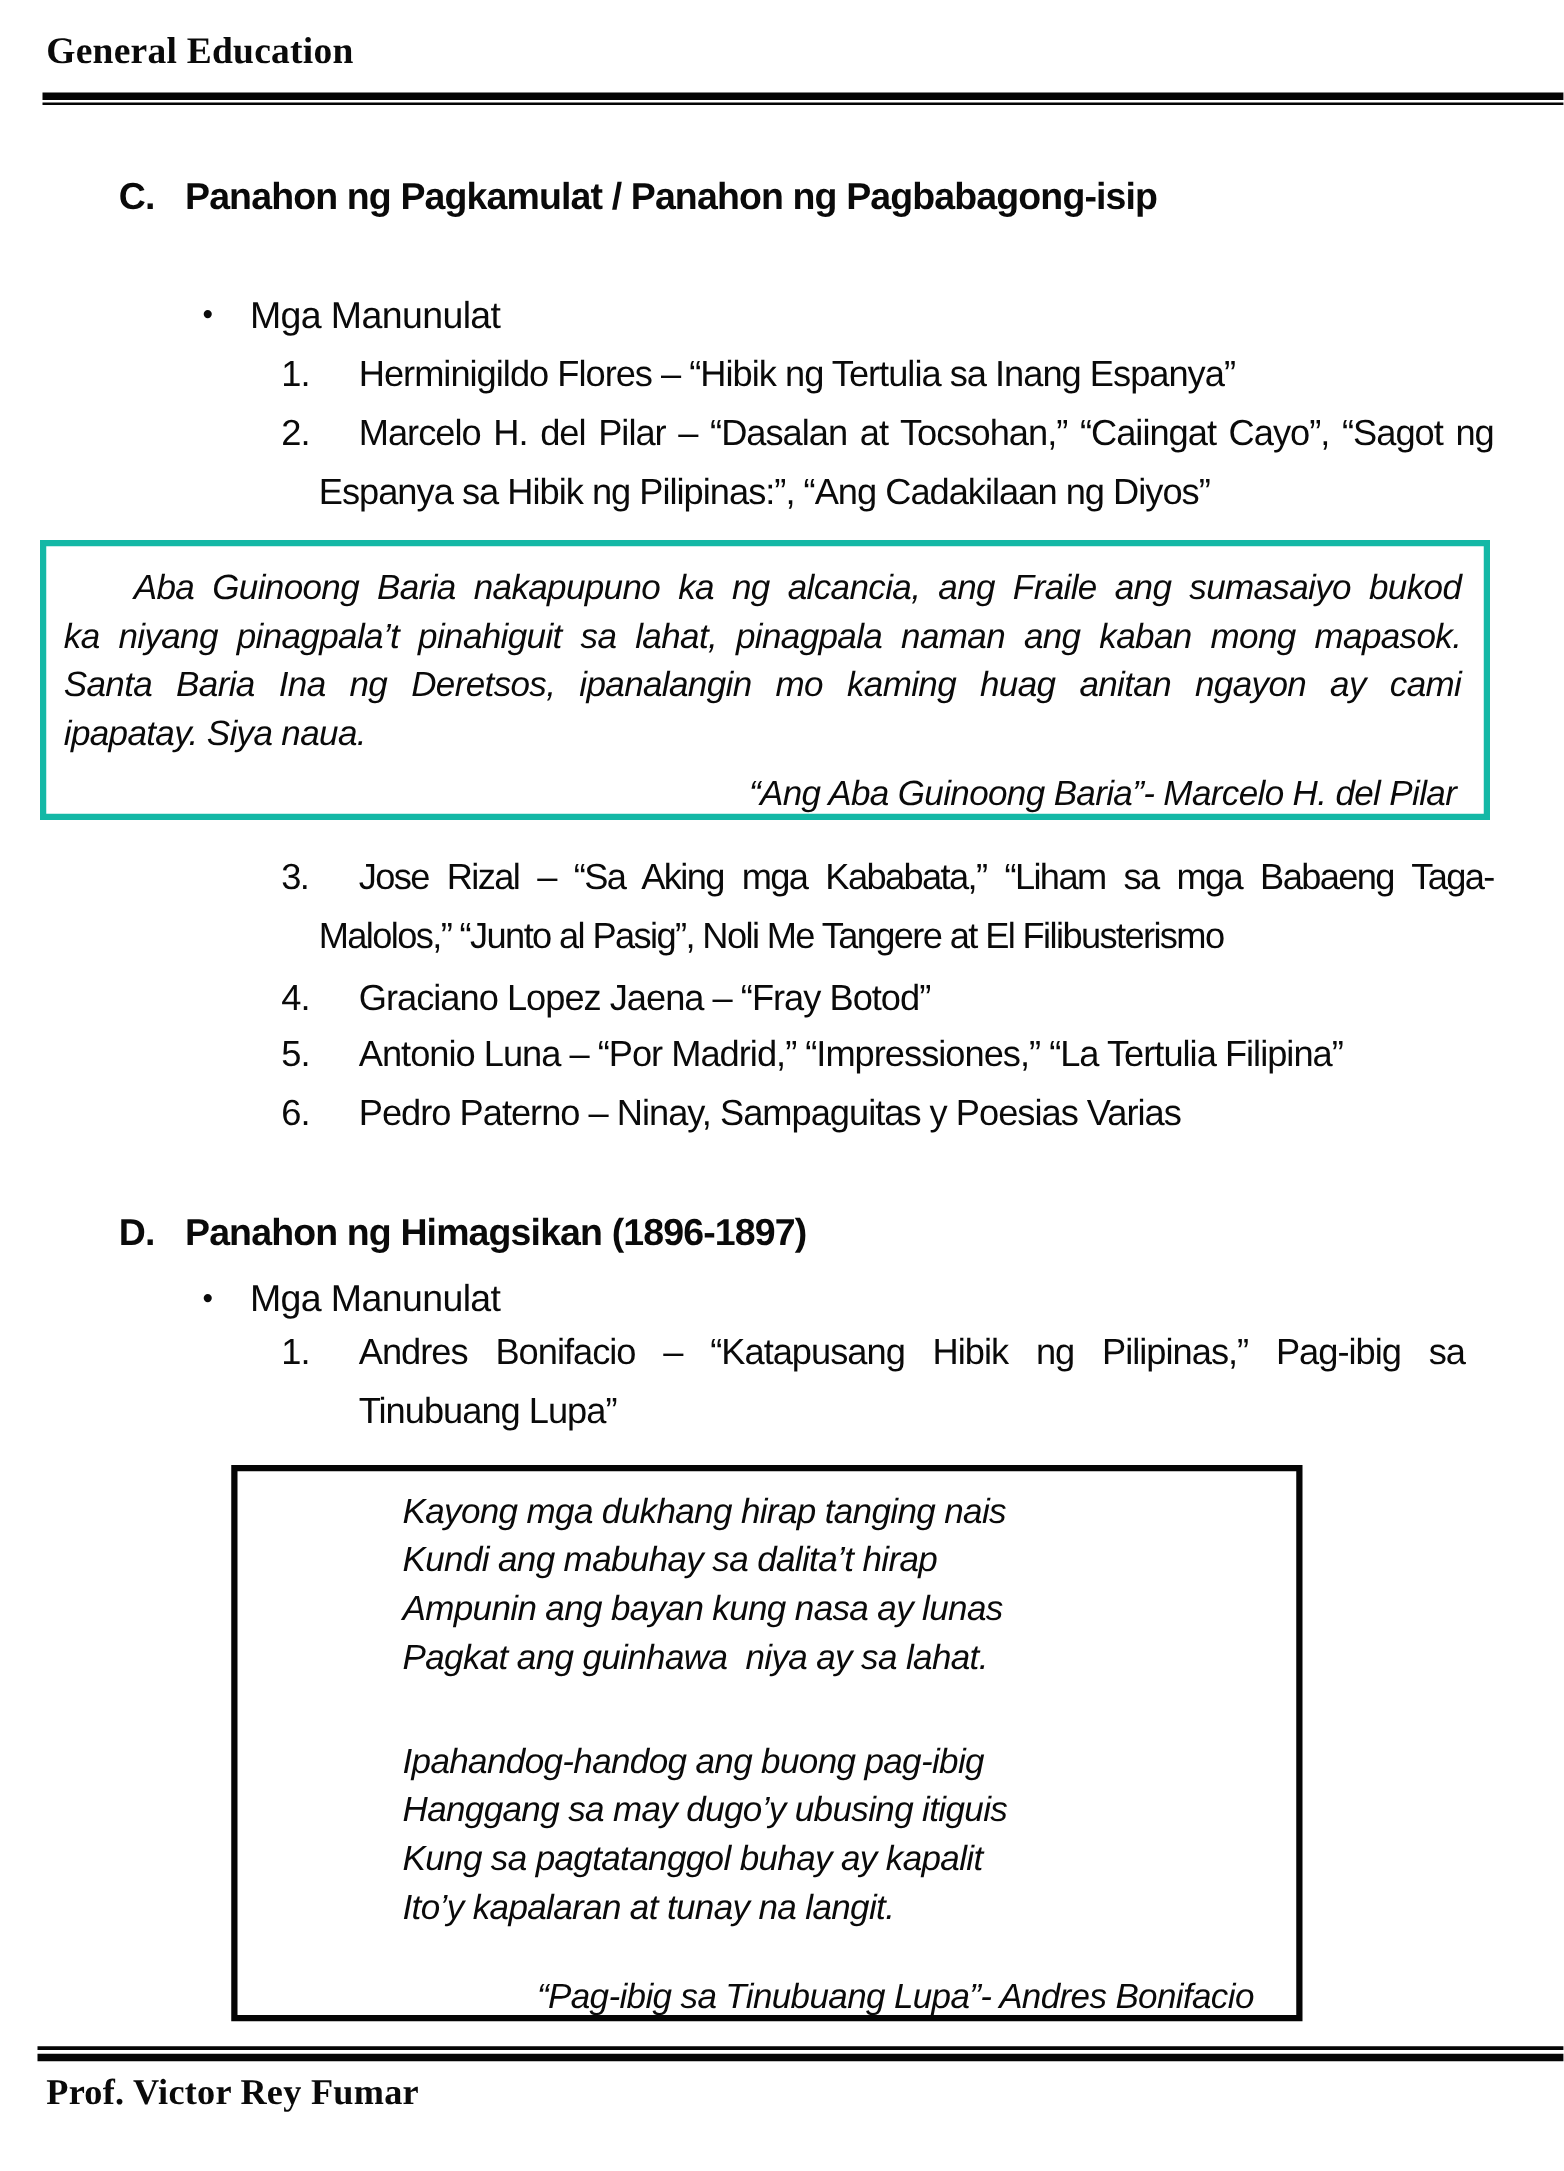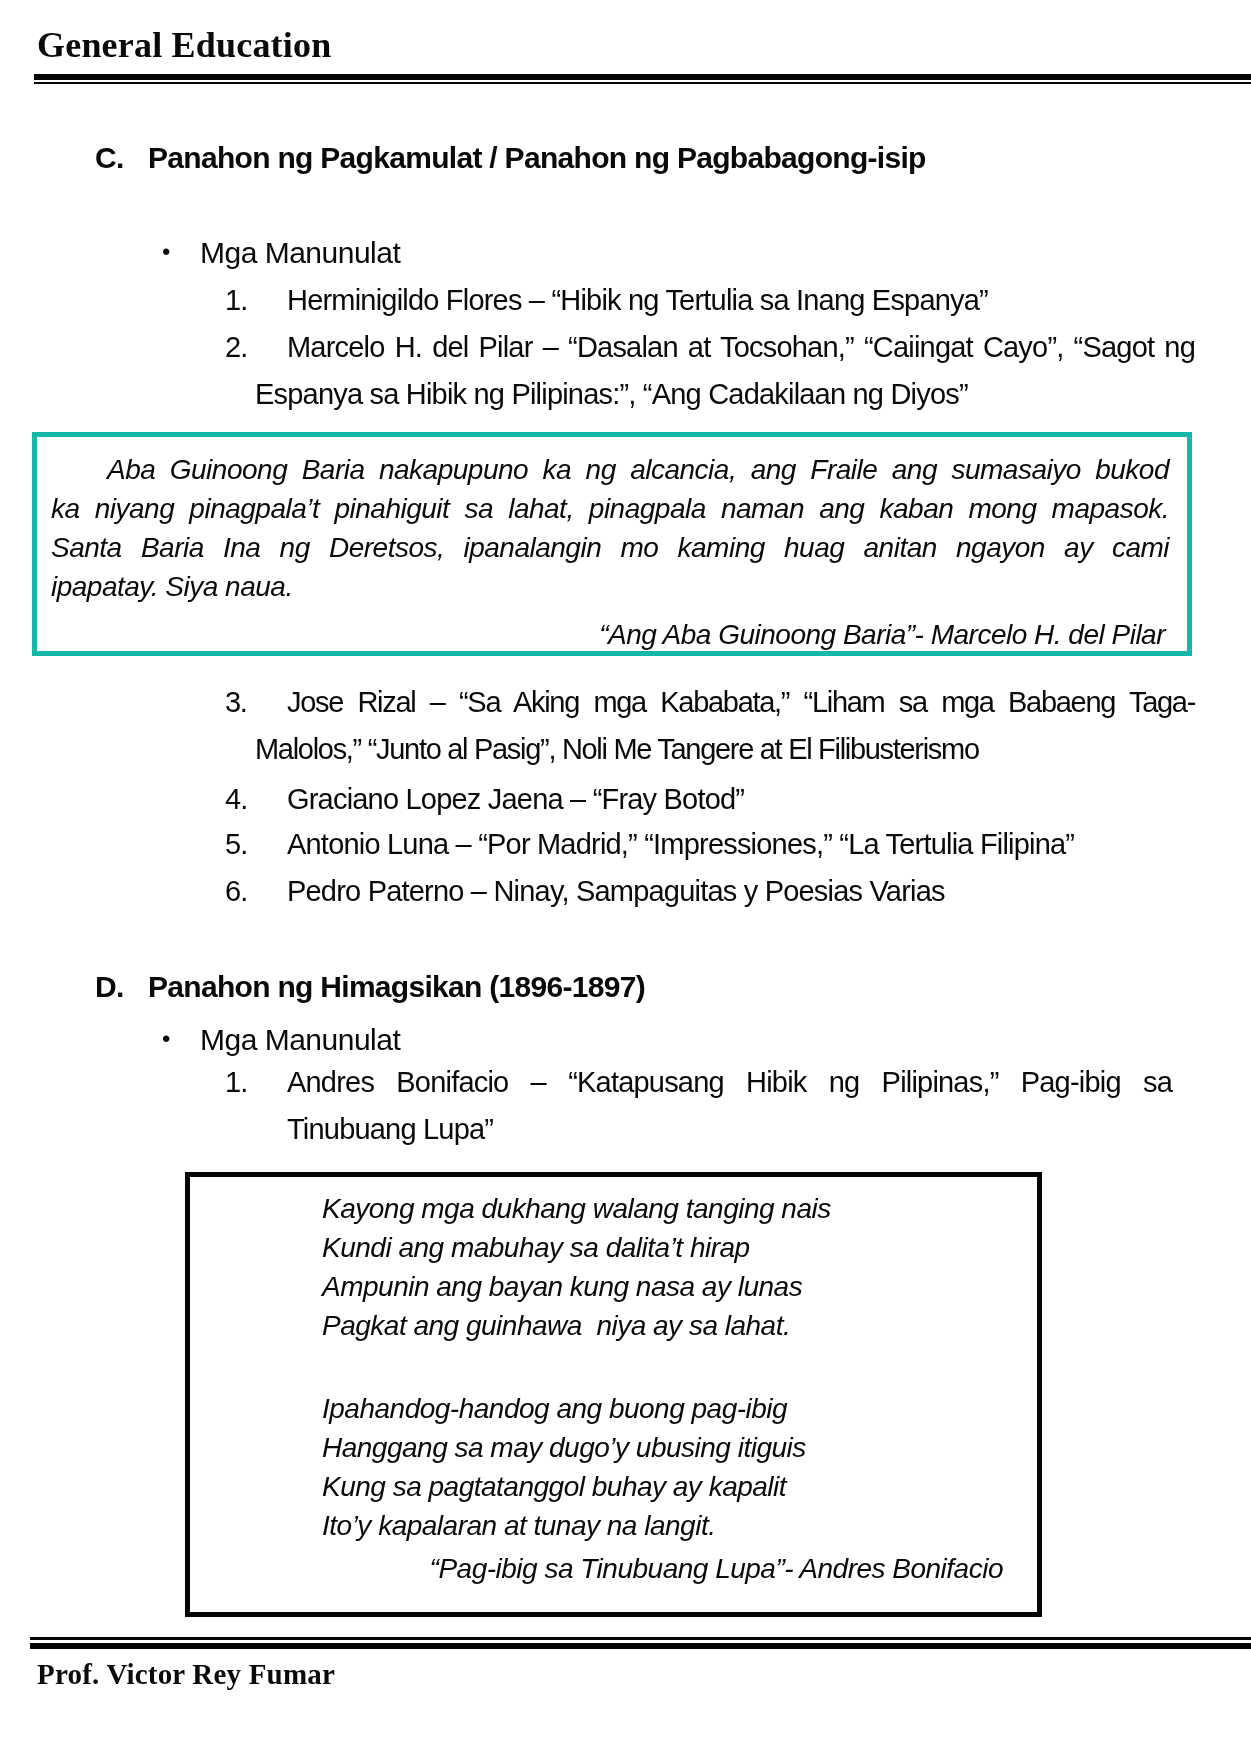--- a/index.html
+++ b/index.html
@@ -3,21 +3,21 @@
 <meta charset="utf-8">
 <style>
   html,body{margin:0;padding:0;background:#ffffff;}
   .page{
     position:relative;width:1251px;height:1737px;background:#ffffff;
     color:#0a0a0a;font-family:"Liberation Sans",sans-serif;overflow:hidden;
   }
   
   .serif-title{
     position:absolute;font-family:"Liberation Serif",serif;font-weight:700;
-    font-size:36px;letter-spacing:0.2px;color:#0a0a0a;
+    font-size:30px;letter-spacing:0.2px;color:#0a0a0a;
   }
   .header-title{left:37px;top:24px;}
   .footer-title{left:37px;top:1658px;font-size:29px;}
   .rule{position:absolute;left:34px;right:0;}
   .rule-top{top:74px;}
   .rule-top .r-thick{height:6px;background:#050505;}
   .rule-top .r-thin{height:2px;background:#050505;margin-top:2px;}
   .rule-bottom{top:1637px;left:30px;}
   .rule-bottom .r-thin{height:3px;background:#050505;}
   .rule-bottom .r-thick{height:6px;background:#050505;margin-top:3px;}
@@ -51,21 +51,21 @@
   .qline.qlast{text-align-last:left;}
   .qattr{text-align:right;padding-right:4px;margin-top:9px;}
   
   .pbox{
     position:absolute;left:185px;top:1172px;width:715px;height:423px;
     border:5px solid #050505;padding:12px 0 0 132px;
     font-size:28px;line-height:39px;font-style:italic;letter-spacing:-0.5px;
   }
   .pline{white-space:pre-wrap;}
   .pline.s2-first{margin-top:44px;}
-  .pattr{margin-top:4px;text-align:right;padding-right:34px;}
+  .pattr{margin-top:32px;text-align:right;padding-right:34px;}
 </style>
 </head>
 <body>
 
 <div class="page">
 
   <div class="serif-title header-title">General Education</div>
   <div class="rule rule-top">
     <div class="r-thick"></div>
     <div class="r-thin"></div>
@@ -119,21 +119,21 @@
 
   <div class="bullet-row" style="top:1019px">
     <span class="bullet-glyph">•</span><span>Mga Manunulat</span>
   </div>
 
   <div class="item item-d" style="top:1059px">
     <span class="num">1.</span><span>Andres Bonifacio – “Katapusang Hibik ng Pilipinas,” Pag-ibig sa Tinubuang Lupa”</span>
   </div>
 
   <div class="pbox">
-    <div class="pline">Kayong mga dukhang walang tanging nais</div>
+    <div class="pline">Kayong mga dukhang hirap tanging nais</div>
     <div class="pline">Kundi ang mabuhay sa dalita’t hirap</div>
     <div class="pline">Ampunin ang bayan kung nasa ay lunas</div>
     <div class="pline">Pagkat ang guinhawa  niya ay sa lahat.</div>
     <div class="pline s2-first">Ipahandog-handog ang buong pag-ibig</div>
     <div class="pline">Hanggang sa may dugo’y ubusing itiguis</div>
     <div class="pline">Kung sa pagtatanggol buhay ay kapalit</div>
     <div class="pline">Ito’y kapalaran at tunay na langit.</div>
     <div class="pattr">“Pag-ibig sa Tinubuang Lupa”- Andres Bonifacio</div>
   </div>
 

